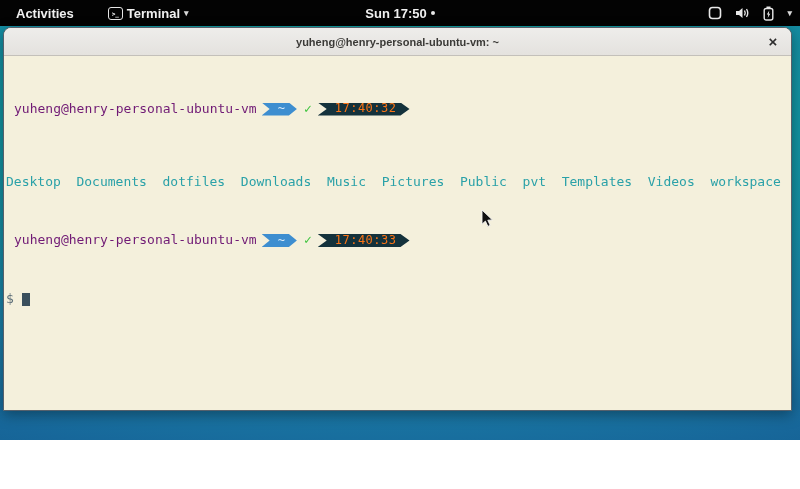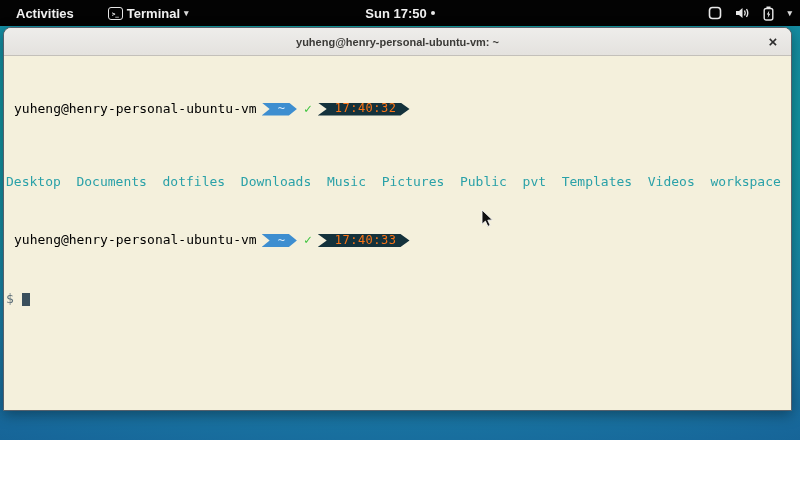--- a/index.html
+++ b/index.html
@@ -59,21 +59,21 @@
 
   .term {
     height: calc(100% - 29px);
     background: #f4f0dc;
     font-family: "DejaVu Sans Mono", monospace;
     font-size: 13px; line-height: 14.6px; color: #5c6e78;
     padding: 2px 0 0 2px; white-space: pre; overflow: hidden;
   }
   .line { height: 14.6px; }
   .prompt-line { display: flex; align-items: center; }
-  .host { padding-left: 8px; color: #000000; }
+  .host { padding-left: 8px; color: #701a75; }
 
   .seg {
     display: inline-flex; align-items: center; justify-content: center;
     height: 13px; font-size: 12px; margin-left: 5px;
   }
   .seg-blue {
     background: #3d8ed0; color: #d5e9fa;
     padding: 0 12px 1px 16px;
     clip-path: polygon(0 0, calc(100% - 8px) 0, 100% 50%, calc(100% - 8px) 100%, 0 100%, 8px 50%);
   }

